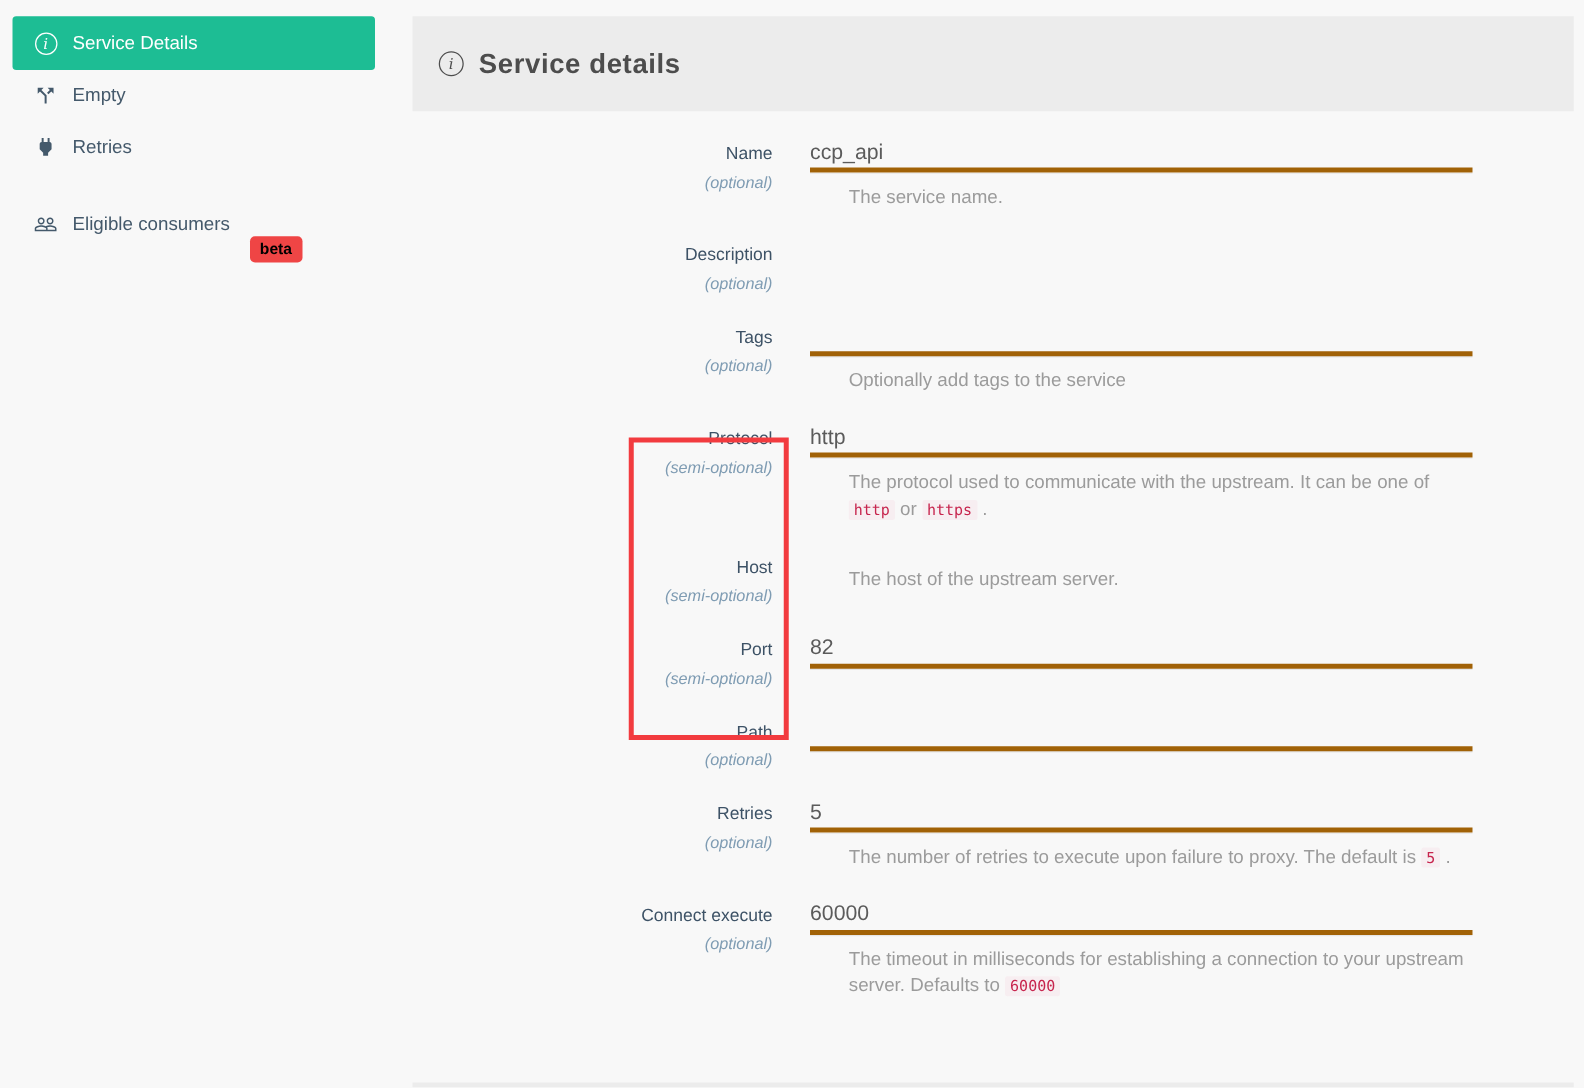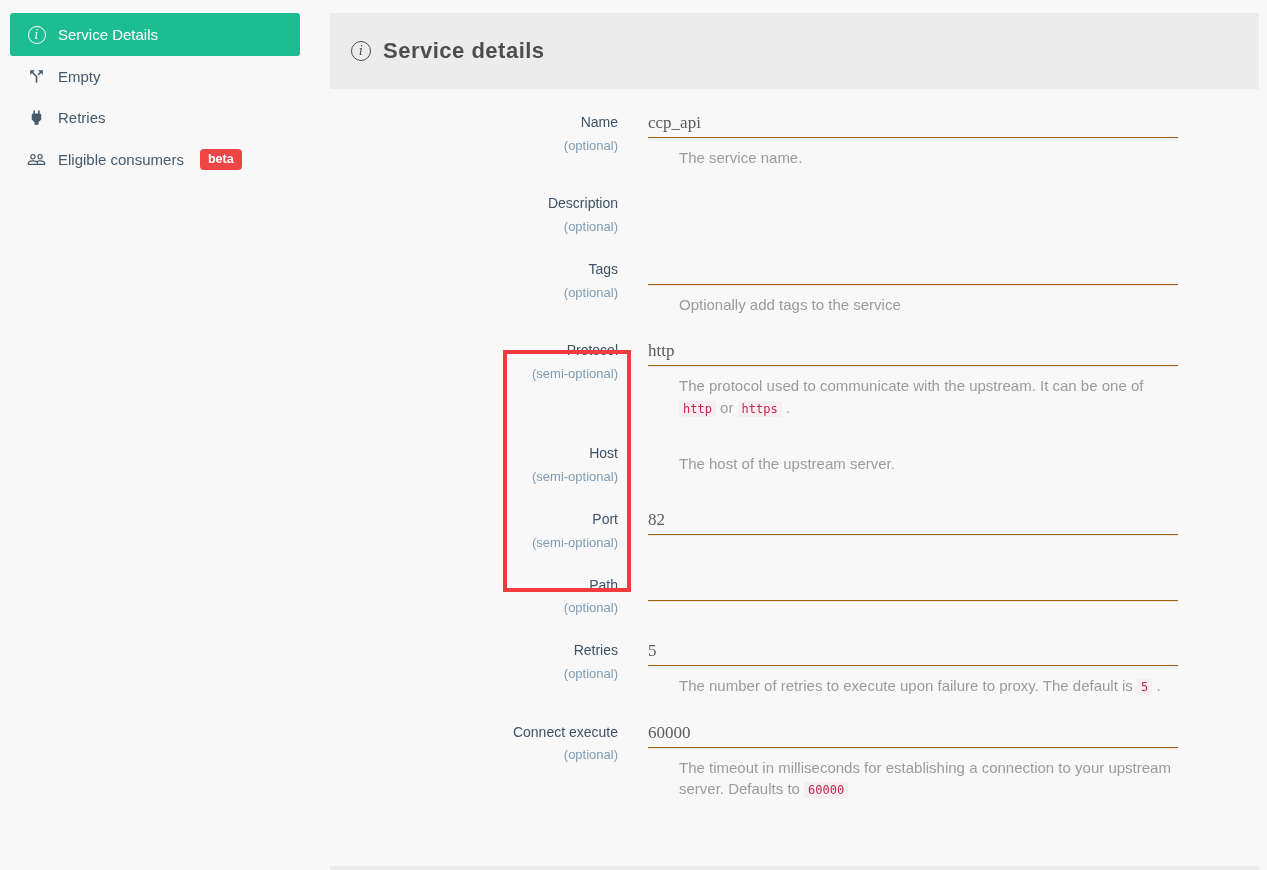--- a/index.html
+++ b/index.html
@@ -27,47 +27,47 @@
   .circle-i {
     width:18px; height:18px; border:1.6px solid currentColor; border-radius:50%;
     display:flex; align-items:center; justify-content:center;
   }
   .circle-i::after {
     content:"i";
     font-family:"DejaVu Serif", serif;
     font-style:italic; font-size:12px; line-height:1;
   }
   .beta-badge {
-    background:#ef4545; color:#ffffff; font-size:12.5px; font-weight:bold;
-    padding:3px 8px 4px; border-radius:4px; margin-left:4px;
+    background:#ef4545; color:#000000; font-size:12.5px; font-weight:bold;
+    padding:3px 8px 4px; border-radius:4px; margin-left:4px;margin-top:40px;
   }
 
   
   .main { position:absolute; left:330px; top:13px; width:929px; }
   .page-header {
     background:#ececec; height:76px;
     display:flex; align-items:center; gap:12px; padding-left:21px;
   }
   .page-header .circle-i { width:20px; height:20px; color:#4d4d4d; }
   .page-title {
     font-size:22px; font-weight:bold; color:#4d4d4d; letter-spacing:0.5px;
   }
 
   
   .form { padding-top:24px; }
   .field-row { display:flex; margin-bottom:26px; }
   .label-col { width:288px; text-align:right; flex:0 0 auto; padding-top:1px; }
   .field-label { font-size:14px; color:#3d5266; line-height:1.2; }
-  .optionality { font-size:13px; color:#7f9cb3; margin-top:7px; }
+  .optionality { font-size:13px; font-style:italic; color:#7f9cb3; margin-top:7px; }
   .input-col { margin-left:30px; width:530px; flex:0 0 auto; }
   .text-input {
     display:block; width:100%; border:none; outline:none; background:transparent;
-    font-family:Liberation Serif, serif;
+    font-family:Liberation Sans, sans-serif;
     font-size:17px; color:#5b5b5b; height:25px; padding:0 0 4px 0;
-    border-bottom:1px solid #a16207;
+    border-bottom:4px solid #a16207;
     box-shadow:0 1px 0 rgba(0,0,0,0.07);
     border-radius:0;
   }
   .field-help { margin-top:9px; font-size:15px; color:#9b9b9b; line-height:1.42;margin-left:31px; }
   .field-help .code {
     font-family:"DejaVu Sans Mono", monospace;
     font-size:12px; color:#c7254e; background:#f7eef1;
     padding:1px 4px; border-radius:2px;
   }
 

